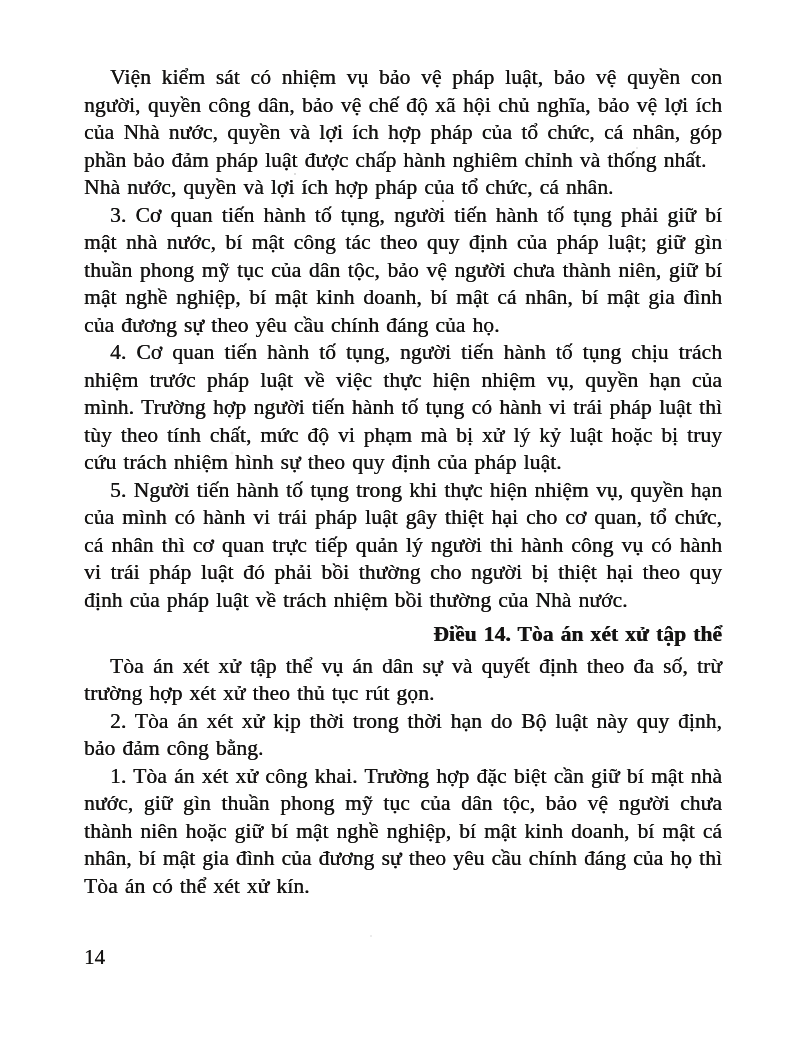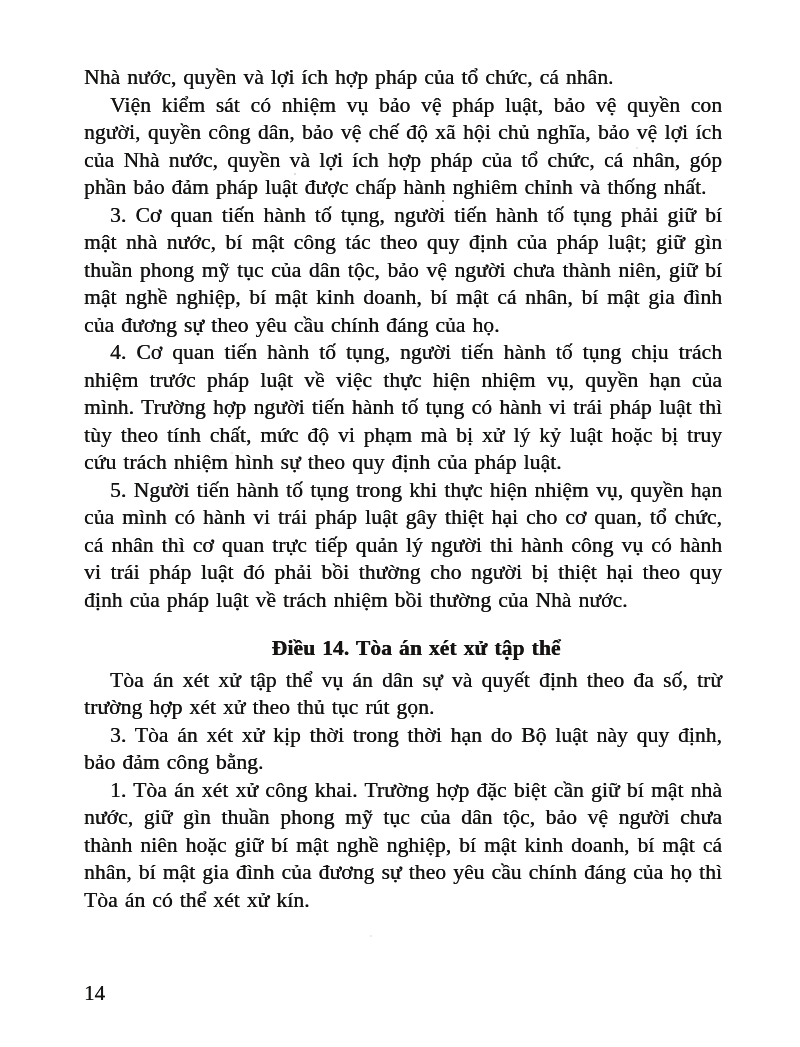--- a/index.html
+++ b/index.html
@@ -45,55 +45,55 @@
     margin: 0;
     text-indent: 26px;
   }
   .para.continuation {
     text-indent: 0;
   }
   .heading {
     font-size: 21.5px;
     line-height: 27.5px;
     font-weight: bold;
-    margin: 21px 0 4px 0;
+    margin: 7px 0 4px 0;
     text-indent: 26px;
-    text-align: center;
+    text-align: right;
     text-shadow: 0.45px 0 0 currentColor;
   }
   .page-number {
     position: absolute;
     left: 84px;
-    top: 980px;
+    top: 944px;
     font-size: 21px;
     line-height: 27px;
     text-shadow: 0.3px 0 0 currentColor;
   }
 </style>
 </head>
 <body>
 
 <main class="page">
   <div class="scan-noise"></div>
 
   <section class="text-column">
+    <p class="para">Viện kiểm sát có nhiệm vụ bảo vệ pháp luật, bảo vệ quyền con người, quyền công dân, bảo vệ chế độ xã hội chủ nghĩa, bảo vệ lợi ích của Nhà nước, quyền và lợi ích hợp pháp của tổ chức, cá nhân, góp phần bảo đảm pháp luật được chấp hành nghiêm chỉnh và thống nhất.</p>
+
     <p class="para continuation">Nhà nước, quyền và lợi ích hợp pháp của tổ chức, cá nhân.</p>
-
-    <p class="para">Viện kiểm sát có nhiệm vụ bảo vệ pháp luật, bảo vệ quyền con người, quyền công dân, bảo vệ chế độ xã hội chủ nghĩa, bảo vệ lợi ích của Nhà nước, quyền và lợi ích hợp pháp của tổ chức, cá nhân, góp phần bảo đảm pháp luật được chấp hành nghiêm chỉnh và thống nhất.</p>
 
     <p class="para">3. Cơ quan tiến hành tố tụng, người tiến hành tố tụng phải giữ bí mật nhà nước, bí mật công tác theo quy định của pháp luật; giữ gìn thuần phong mỹ tục của dân tộc, bảo vệ người chưa thành niên, giữ bí mật nghề nghiệp, bí mật kinh doanh, bí mật cá nhân, bí mật gia đình của đương sự theo yêu cầu chính đáng của họ.</p>
 
     <p class="para">4. Cơ quan tiến hành tố tụng, người tiến hành tố tụng chịu trách nhiệm trước pháp luật về việc thực hiện nhiệm vụ, quyền hạn của mình. Trường hợp người tiến hành tố tụng có hành vi trái pháp luật thì tùy theo tính chất, mức độ vi phạm mà bị xử lý kỷ luật hoặc bị truy cứu trách nhiệm hình sự theo quy định của pháp luật.</p>
 
     <p class="para">5. Người tiến hành tố tụng trong khi thực hiện nhiệm vụ, quyền hạn của mình có hành vi trái pháp luật gây thiệt hại cho cơ quan, tổ chức, cá nhân thì cơ quan trực tiếp quản lý người thi hành công vụ có hành vi trái pháp luật đó phải bồi thường cho người bị thiệt hại theo quy định của pháp luật về trách nhiệm bồi thường của Nhà nước.</p>
 
     <h2 class="heading">Điều 14. Tòa án xét xử tập thể</h2>
 
     <p class="para">Tòa án xét xử tập thể vụ án dân sự và quyết định theo đa số, trừ trường hợp xét xử theo thủ tục rút gọn.</p>
 
 
-    <p class="para">3. Tòa án xét xử kịp thời trong thời hạn do Bộ luật này quy định, bảo đảm công bằng.</p>
+    <p class="para">2. Tòa án xét xử kịp thời trong thời hạn do Bộ luật này quy định, bảo đảm công bằng.</p>
 
     <p class="para">1. Tòa án xét xử công khai. Trường hợp đặc biệt cần giữ bí mật nhà nước, giữ gìn thuần phong mỹ tục của dân tộc, bảo vệ người chưa thành niên hoặc giữ bí mật nghề nghiệp, bí mật kinh doanh, bí mật cá nhân, bí mật gia đình của đương sự theo yêu cầu chính đáng của họ thì Tòa án có thể xét xử kín.</p>
   </section>
 
   <div class="page-number">14</div>
 </main>
 
 </body></html>

